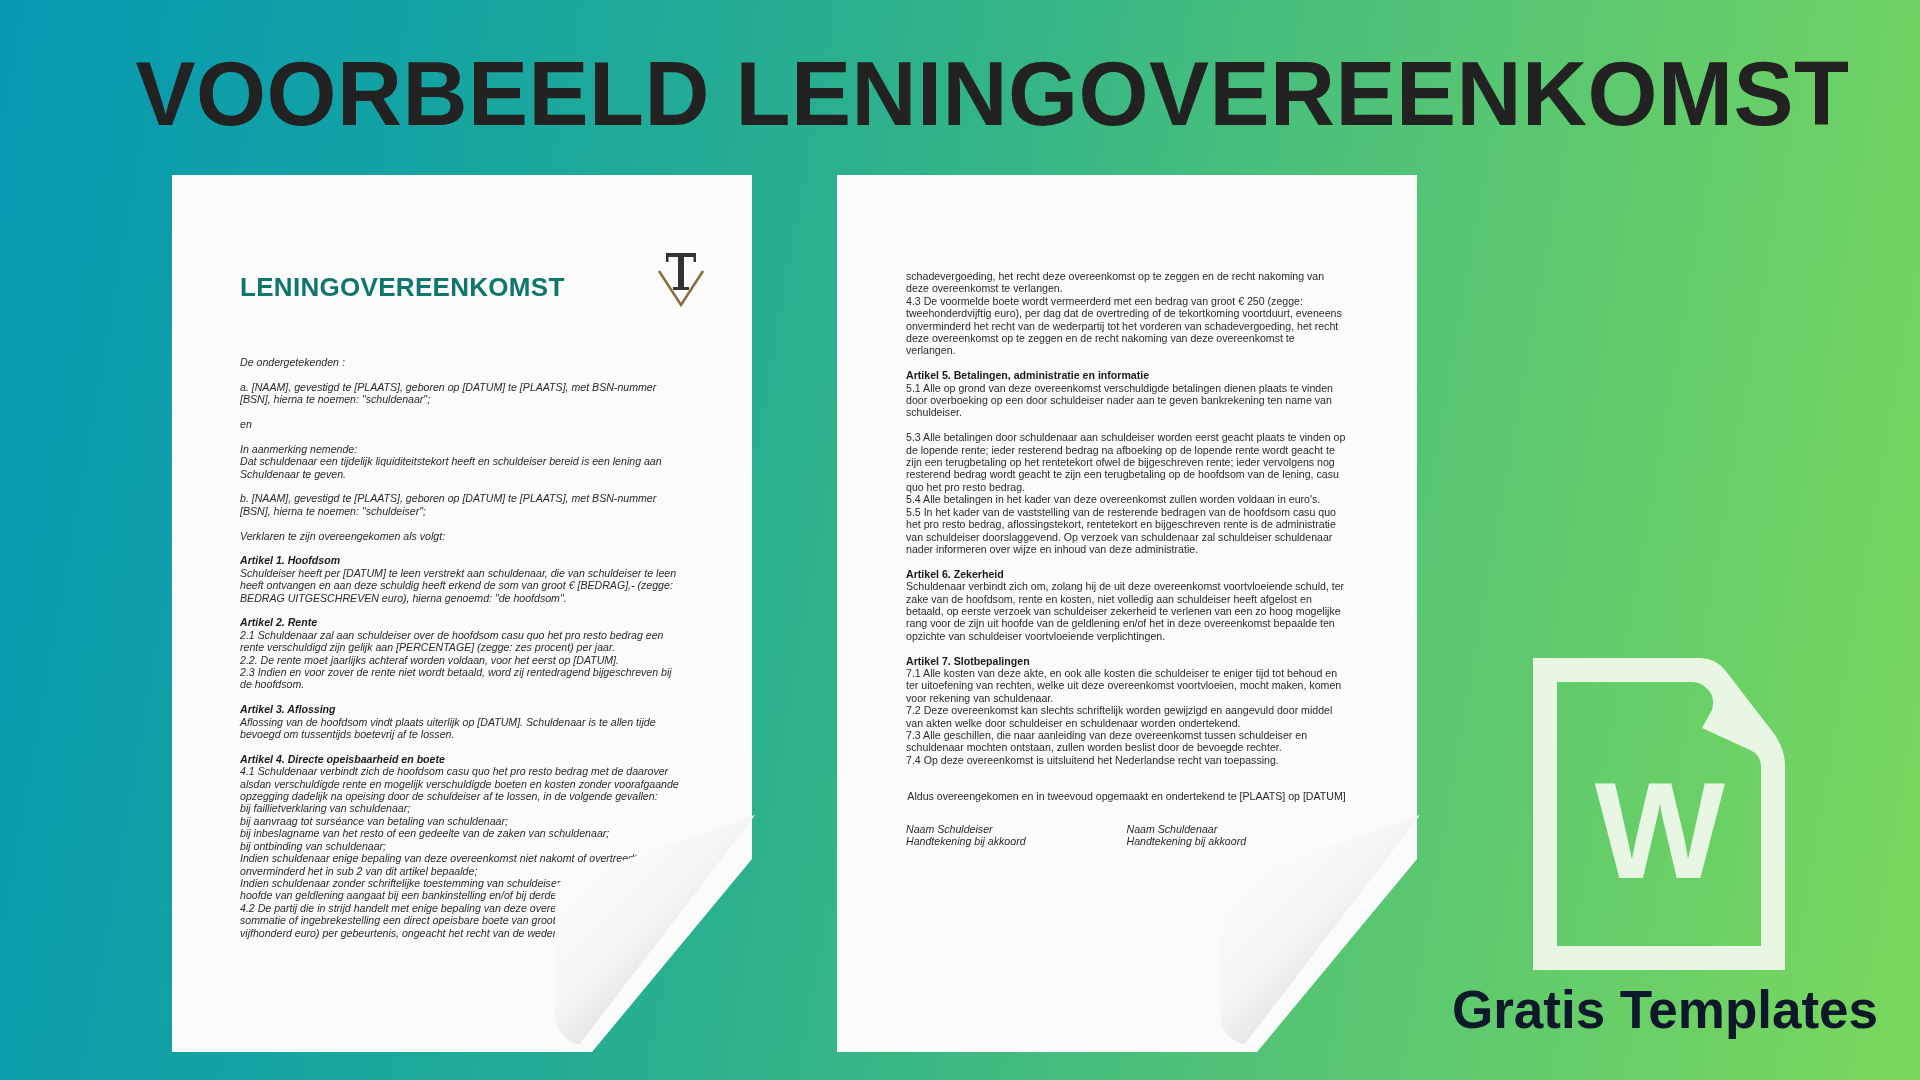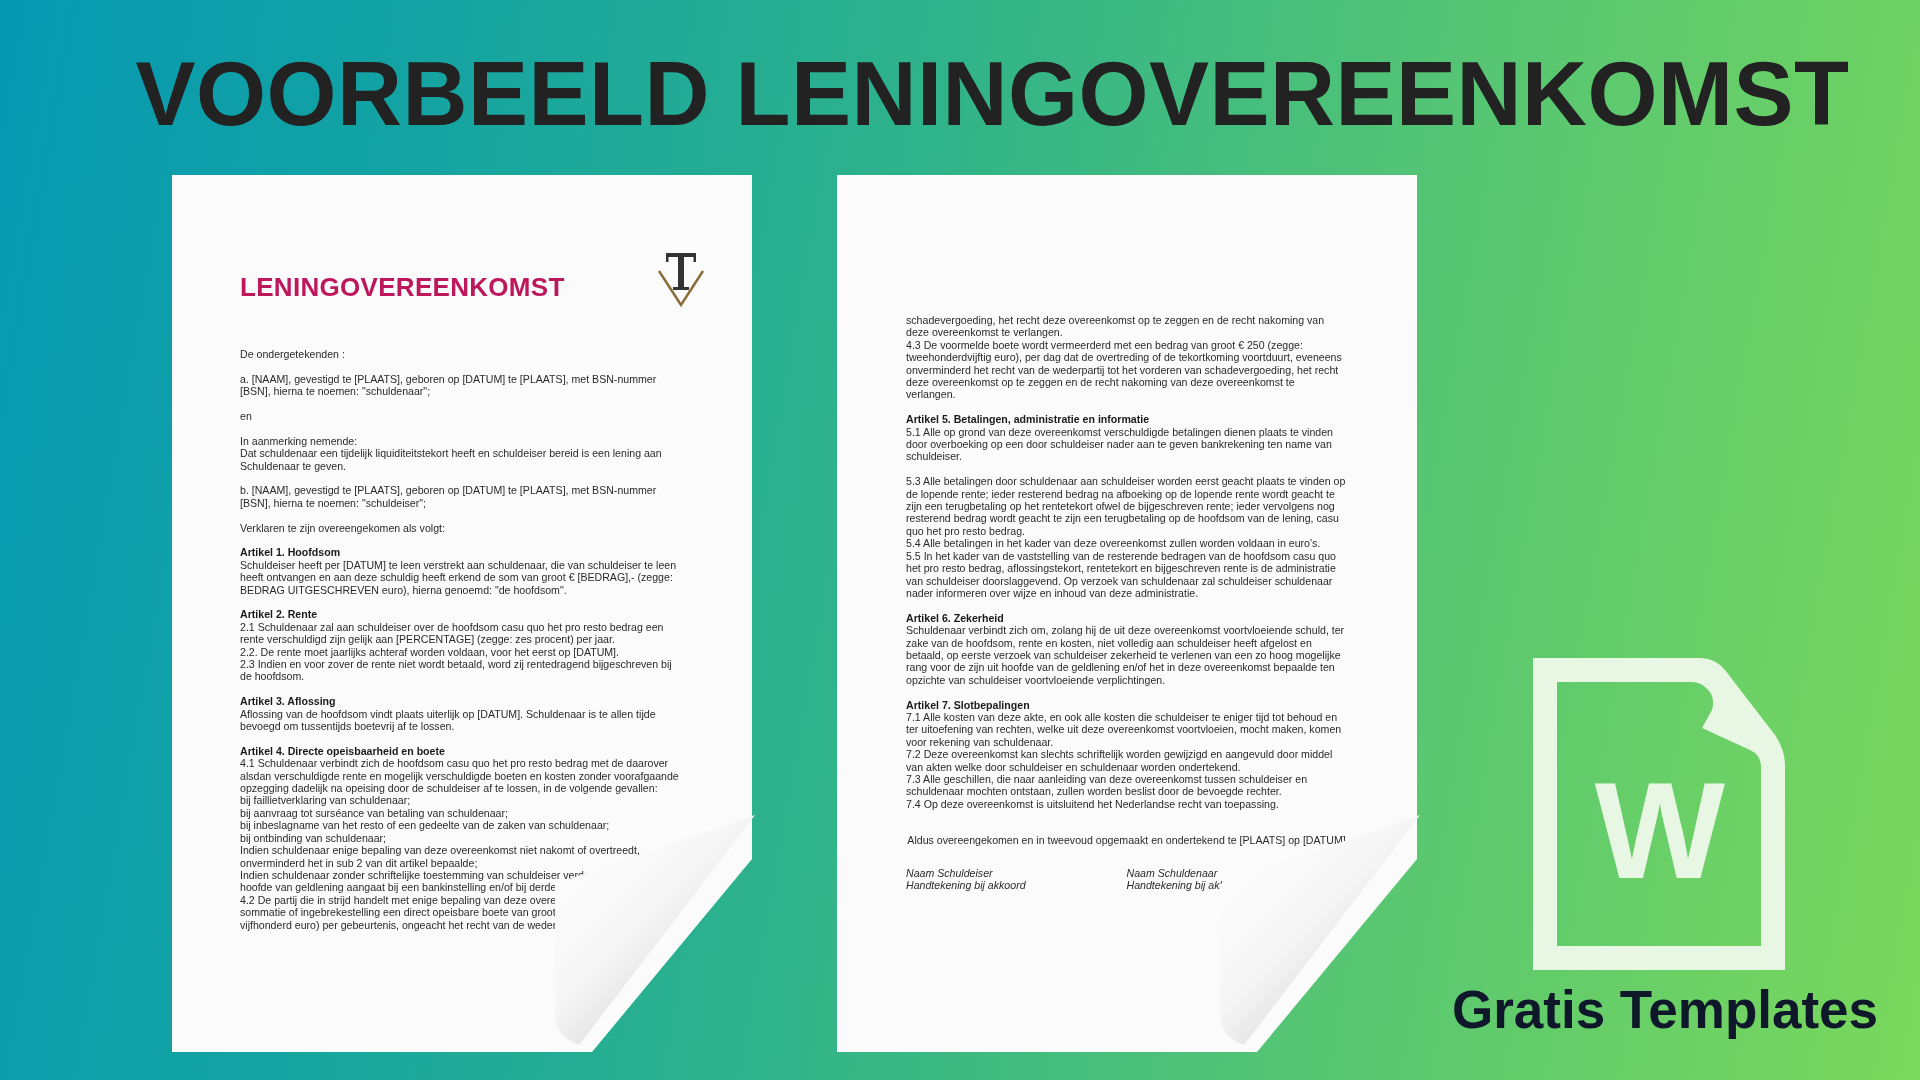--- a/index.html
+++ b/index.html
@@ -24,28 +24,28 @@
   .curl {
     position:absolute; width:200px; height:230px;
     background: linear-gradient(135deg, #ffffff 0%, #f6f6f6 45%, #dcdcdc 70%, #f3f3f3 100%);
     clip-path: polygon(100% 0, 0 30%, 0 100%, 12% 100%);
     border-radius:0 0 0 30px;
   }
   .curl.left { left:555px; top:815px; }
   .curl.right { left:1220px; top:815px; }
   .page .doc-title {
     position:absolute; left:68px; top:97px; font-size:26px; font-weight:700;
-    color:#be185d; letter-spacing:0.3px;
+    color:#0f766e; letter-spacing:0.3px;
   }
   .page .logo { position:absolute; left:484px; top:72px; width:50px; height:62px; }
   .page .body {
     position:absolute; left:68px; right:70px; font-size:10.6px; line-height:12.4px; color:#2a2a2a;
   }
-  .page.left .body { top:173px; }
-  .page.right .body { top:95px; left:69px;margin-top:44px; }
+  .page.left .body { top:181px;font-style:italic; }
+  .page.right .body { top:95px; left:69px; }
   .body p { margin:0 0 12.4px 0; }
   .body .h { font-weight:700; color:#1a1a1a; }
   .sig-row { display:flex; margin-top:20px;font-style:italic; }
   .sig-col { width:242px; }
   .word-icon { position:absolute; left:1530px; top:655px; width:260px; height:320px; }
   .brand {
     position:absolute; left:1440px; top:980px; width:450px; text-align:center;
     font-size:53px; font-weight:700; color:#0f172a; line-height:60px;
   }
 </style>

